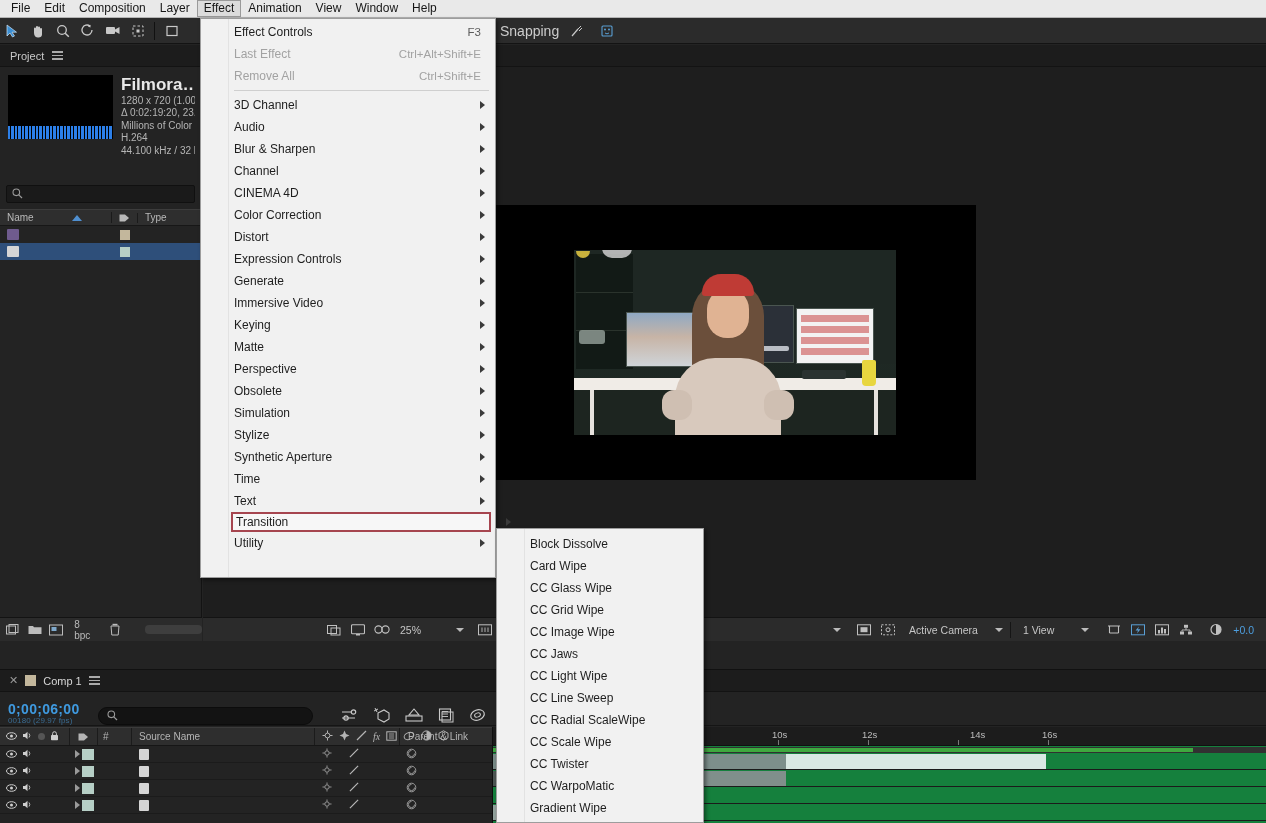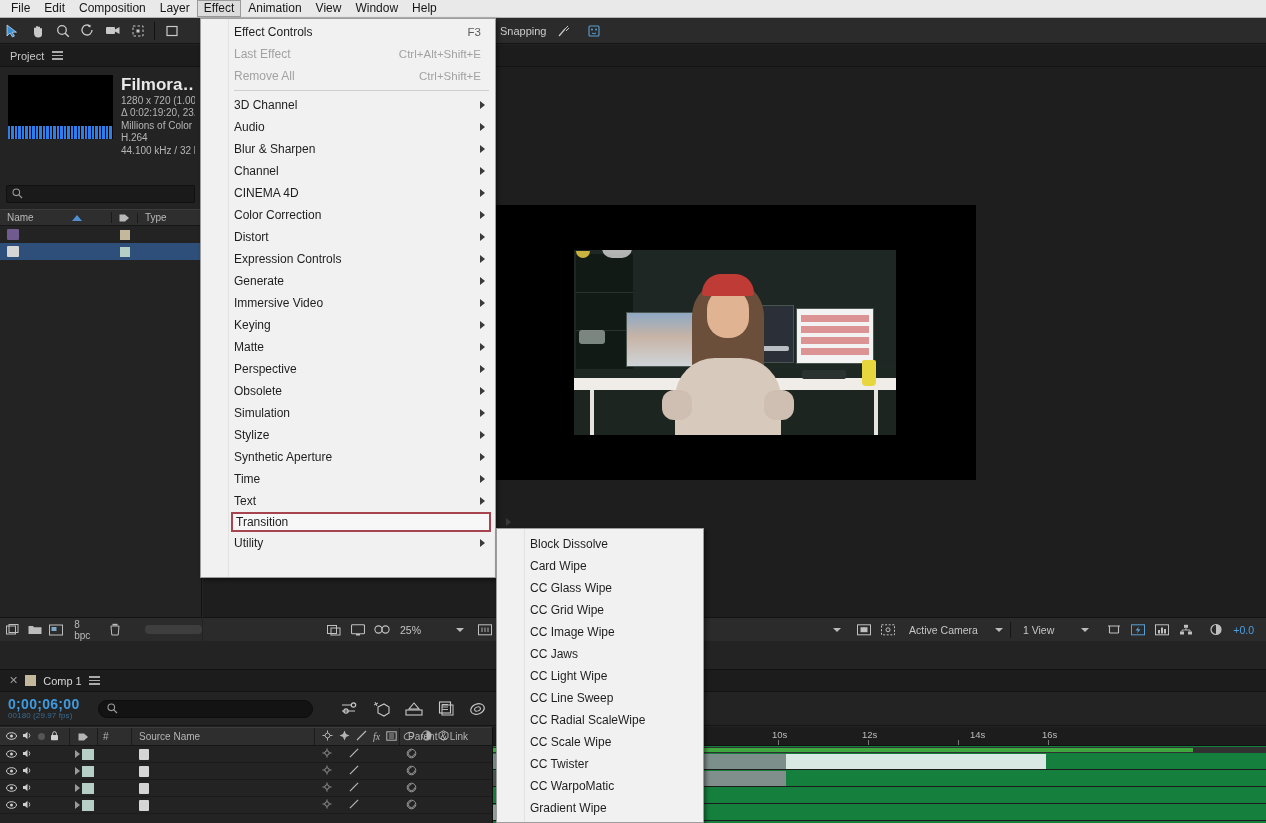--- a/index.html
+++ b/index.html
@@ -30,21 +30,21 @@
     display: flex; align-items: center;
   }
   .tbicon {
     width: 25px; height: 22px; display: flex; align-items: center; justify-content: center;
     color: #c8c8c8; font-size: 13px; cursor: default;
   }
   .tbicon svg { display: block; }
   .tbsep { width: 1px; height: 18px; background: #111; margin: 0 4px; }
   .snapwrap { display: flex; align-items: center; margin-left: 300px; gap: 5px; }
   .snapbox { width: 11px; height: 11px; border: 1px solid #888; background: #2b2b2b; }
-  .snaplabel { font-size: 11px; color: #cccccc; }
+  .snaplabel { font-size: 14px; color: #cccccc; }
 
   
   .project-panel {
     position: absolute; left: 0; top: 45px; width: 202px; height: 596px;
     background: #232323; border-right: 1px solid #131313;
   }
   .panel-tabbar {
     height: 22px; background: #1c1c1c; display: flex; align-items: center;
     padding-left: 10px; gap: 8px; border-bottom: 1px solid #131313;
   }
@@ -146,21 +146,21 @@
   
   .timeline {
     position: absolute; left: 0; top: 669px; width: 1266px; height: 154px; background: #232323;
     border-top: 1px solid #111;
   }
   .tl-tabbar { height: 22px; background: #1c1c1c; display:flex; align-items:center; gap:7px; padding-left:9px;
      border-bottom:1px solid #131313; }
   .tl-x { font-size: 11px; color: #999; }
   .tl-sw { width: 11px; height: 11px; background: #c3b79c; }
   .tl-tabname { font-size: 11px; color: #d6d6d6; }
-  .tl-controls { height: 34px; display:flex; align-items:center; padding-left:8px; gap:10px;
+  .tl-controls { height: 34px; display:flex; align-items:flex-end; padding-left:8px; gap:10px;
      border-bottom: 1px solid #151515; }
   .tc { line-height: 1; }
   .tc .big { font-size: 14px; color: #3f9ae0; font-weight: bold; letter-spacing: .3px; }
   .tc .small { font-size: 8px; color: #3a6b91; letter-spacing: .1px; margin-top: 1px; }
   .tl-search { width: 215px; height: 18px; background: #131313; border:1px solid #0c0c0c; border-radius:9px;
      display:flex; align-items:center; padding-left:8px; gap:5px; margin-left: 8px; }
   .tl-tools { display:flex; align-items:center; gap: 10px; margin-left: 16px; }
   .tl-tool { width:22px;height:20px;display:flex;align-items:center;justify-content:center;color:#c9c9c9; }
 
   .tl-body { position: absolute; left:0; top: 57px; width: 1266px; height: 97px; display:flex; }

